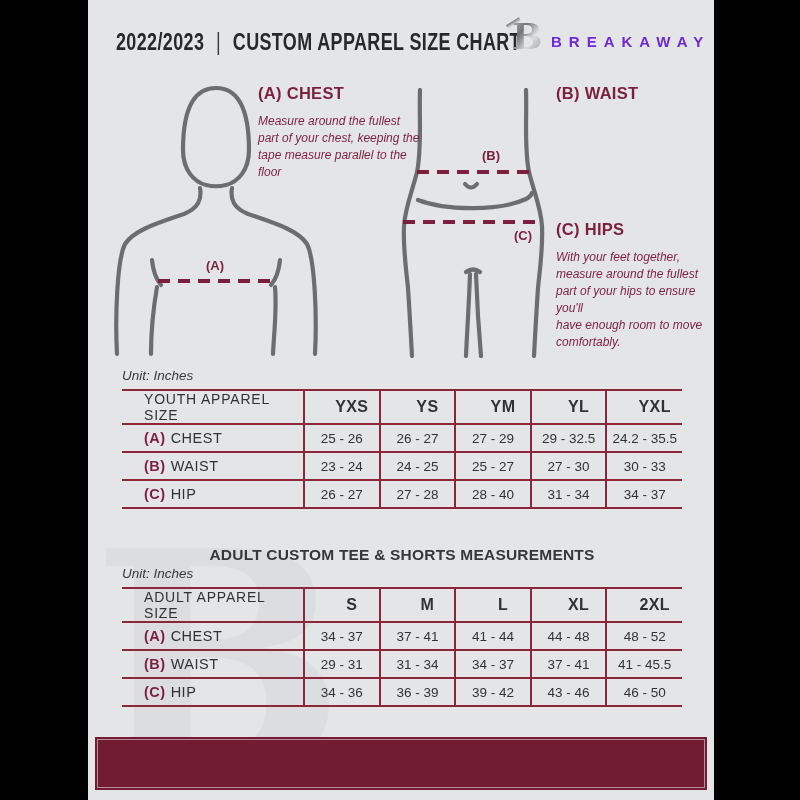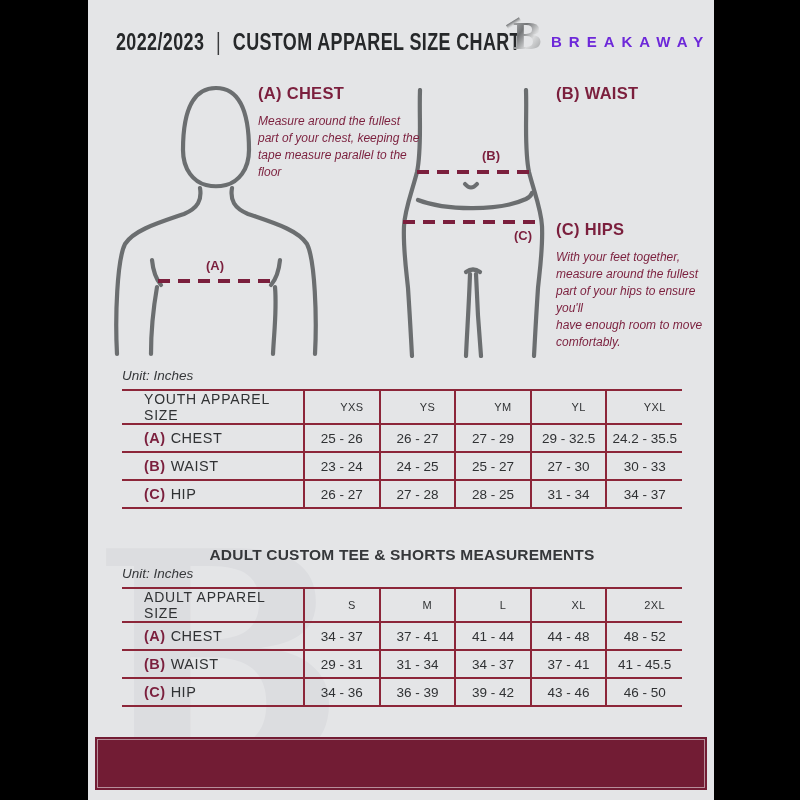--- a/index.html
+++ b/index.html
@@ -46,21 +46,21 @@
   .section-title { text-align:center; font-size:15.5px; font-weight:700; letter-spacing:0.2px; color:#35373a; }
   .section-unit  { text-align:left; font-size:13.5px; font-style:italic; color:#35373a; margin-top:2px; }
 
   table { width:100%; border-collapse:collapse; margin-top:6px;
           border-bottom:2px solid var(--table-border,#8c2639); }
   thead tr { border-top:2px solid var(--table-border,#8c2639);
              border-bottom:2px solid var(--table-border,#8c2639); }
   tbody tr + tr { border-top:2px solid var(--table-border,#8c2639); }
   th + th, td + td { border-left:2px solid var(--table-border,#8c2639); }
   th, td { text-align:center; padding:0; color:#303234; font-size:13.5px; }
-  thead th { height:34px; font-weight:400; font-size:11px; letter-spacing:0.4px;padding-left:20px; }
+  thead th { height:34px; font-weight:700; font-size:16px; letter-spacing:0.4px;padding-left:20px; }
   tbody td { height:28px; }
   th:first-child, td:first-child { text-align:left; padding-left:22px; width:32.5%; }
   thead th:first-child { font-weight:400; font-size:14px; letter-spacing:0.8px; }
   th:not(:first-child) { width:13.5%; }
   tbody td:first-child { font-size:14.5px; letter-spacing:0.5px; }
   .prefix { color:var(--maroon,#7b1f3d); font-weight:700; margin-right:5px; }
 
   
   .footer { position:absolute; left:7px; top:737px; width:612px; height:53px;
             background:var(--footer,#721c34);
@@ -161,21 +161,21 @@
             <td>23 - 24</td>
             <td>24 - 25</td>
             <td>25 - 27</td>
             <td>27 - 30</td>
             <td>30 - 33</td>
           </tr>
           <tr>
             <td><span class="prefix">(C)</span><span>HIP</span></td>
             <td>26 - 27</td>
             <td>27 - 28</td>
-            <td>28 - 25</td>
+            <td>28 - 40</td>
             <td>31 - 34</td>
             <td>34 - 37</td>
           </tr>
         </tbody>
       </table>
   </div>
 
   <div class="section section-adult">
     <div class="section-title">ADULT CUSTOM TEE &amp; SHORTS MEASUREMENTS</div>
     <div class="section-unit">Unit: Inches</div>

